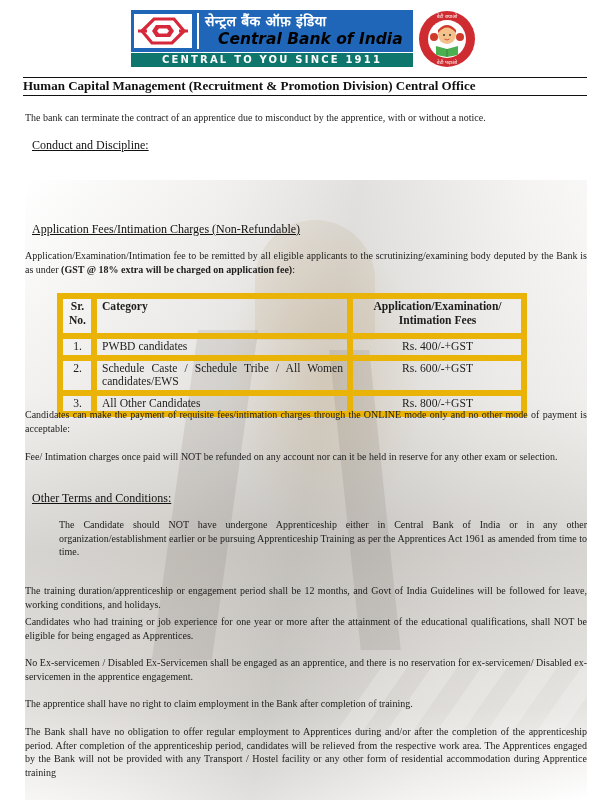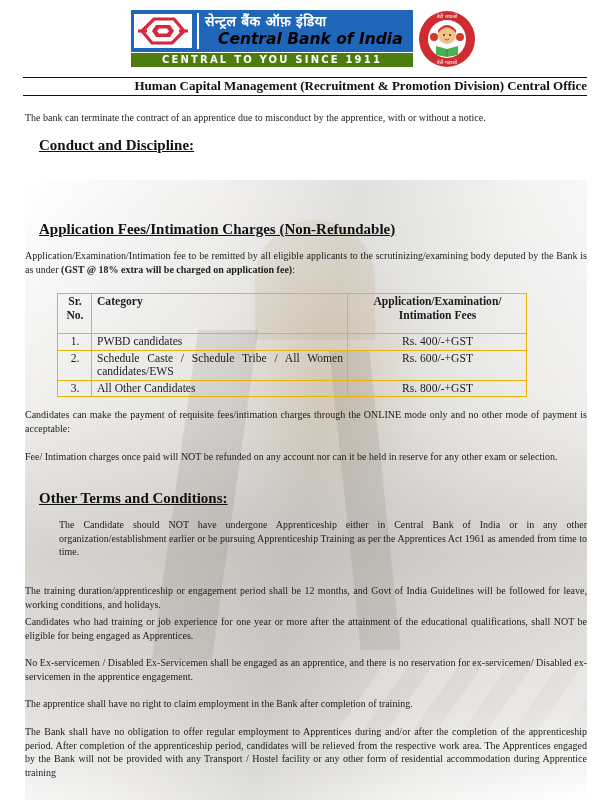--- a/index.html
+++ b/index.html
@@ -23,43 +23,43 @@
     .watermark .s3 { left: 230px; top: 40px; width: 120px; height: 120px; border-radius: 60px 60px 0 0; background: rgba(170,140,90,0.12); }
     .watermark .crossing { position: absolute; top: 480px; height: 90px; background: rgba(255,255,255,0.22); transform: skewX(-35deg); width: 26px; }
 
     
     .logo-wrap { position: absolute; left: 131px; top: 10px; width: 282px; height: 57px; z-index: 2; }
     .logo-blue { position: absolute; left: 0; top: 0; width: 282px; height: 42px; background: #1f66b8; }
     .logo-mark-box { position: absolute; left: 3px; top: 4px; width: 58px; height: 34px; background: #ffffff; }
     .logo-divider { position: absolute; left: 66px; top: 3px; width: 2px; height: 36px; background: #ffffff; }
     .logo-hindi { position: absolute; left: 74px; top: 1px; width: 205px; font-family: "DejaVu Sans", sans-serif; font-weight: bold; font-size: 14px; color: #ffffff; white-space: nowrap; letter-spacing: 0.2px; }
     .logo-english { position: absolute; left: 74px; top: 20px; font-family: "DejaVu Sans", sans-serif; font-weight: bold; font-style: italic; font-size: 15.5px; color: #000000; white-space: nowrap; margin-left: 13px; }
-    .logo-red { position: absolute; left: 0; top: 43px; width: 282px; height: 14px; background: #4d7c0f; }
+    .logo-red { position: absolute; left: 0; top: 43px; width: 282px; height: 14px; background: #0f766e; }
     .logo-tagline { position: absolute; left: 0; top: 0; width: 282px; text-align: center; font-family: "DejaVu Sans", sans-serif; font-weight: bold; font-size: 10px; line-height: 14px; letter-spacing: 2.2px; color: #ffffff; }
 
     .emblem { position: absolute; left: 419px; top: 11px; width: 56px; height: 56px; border-radius: 50%; background: #cf2c32; z-index: 2; }
     .emblem-inner { position: absolute; left: 9px; top: 9px; width: 38px; height: 38px; border-radius: 50%; background: #ffffff; overflow: hidden; }
     .emblem-top-text, .emblem-bottom-text { position: absolute; left: 0; width: 56px; text-align: center; font-family: "DejaVu Sans", sans-serif; font-size: 5px; color: #ffffff; }
     .emblem-top-text { top: 2px; }
     .emblem-bottom-text { top: 48px; }
 
     
     .content { position: absolute; left: 0; top: 0; width: 611px; height: 800px; z-index: 1; }
     .org-title {
       position: absolute; left: 23px; top: 77px; width: 564px; height: 19px;
       border-top: 1.5px solid #111; border-bottom: 1.5px solid #111;
-      text-align: right; font-weight: bold; font-size: 13px; line-height: 16px; color: #111;
+      text-align: left; font-weight: bold; font-size: 13px; line-height: 16px; color: #111;
     }
     .para { position: absolute; left: 25px; width: 562px; font-size: 10px; line-height: 13.6px; text-align: justify; color: #1c1c1c; }
-    .heading { position: absolute; left: 39px; font-weight: bold; font-size: 15px; line-height: 14px; text-decoration: underline; color: #111; }
+    .heading { position: absolute; left: 32px; font-weight: normal; font-size: 12px; line-height: 14px; text-decoration: underline; color: #111; }
     .bold { font-weight: bold; }
 
     
     .fee-table { position: absolute; left: 57px; top: 293px; width: 470px; border-collapse: collapse; font-size: 11.6px; line-height: 13.5px; color: #1c1c1c; }
-    .fee-table th, .fee-table td { border: 1px solid #eab308; padding: 1px 4px 1px 5px; vertical-align: top; }
+    .fee-table th, .fee-table td { border: 6px solid #eab308; padding: 1px 4px 1px 5px; vertical-align: top; }
     .fee-table th { font-weight: bold; height: 40px; }
     .fee-table .c-sr { width: 34px; text-align: center; }
     .fee-table .c-cat { width: 256px; text-align: justify; }
     .fee-table .c-fee { text-align: center; }
     .fee-table th.c-cat { text-align: left; }
   </style>
 </head>
 <body>
 
 <div class="watermark">

